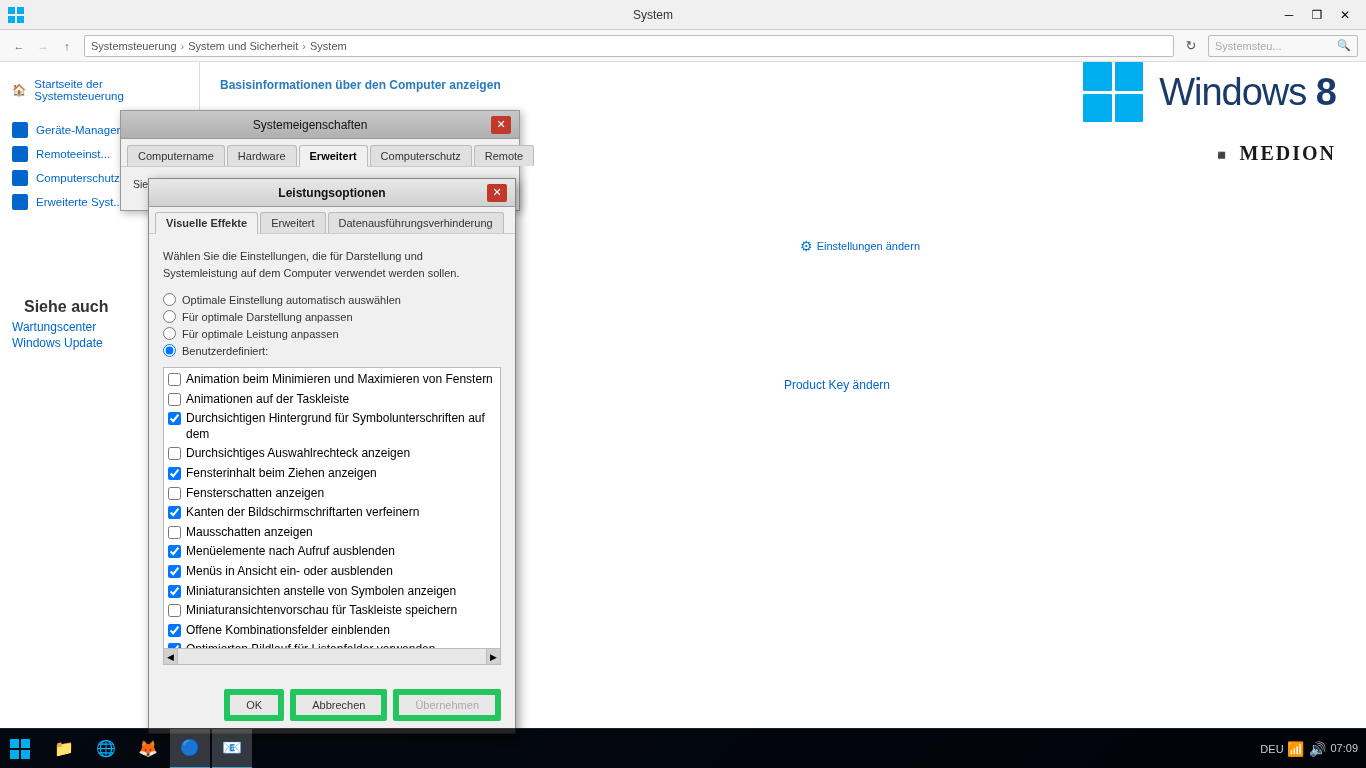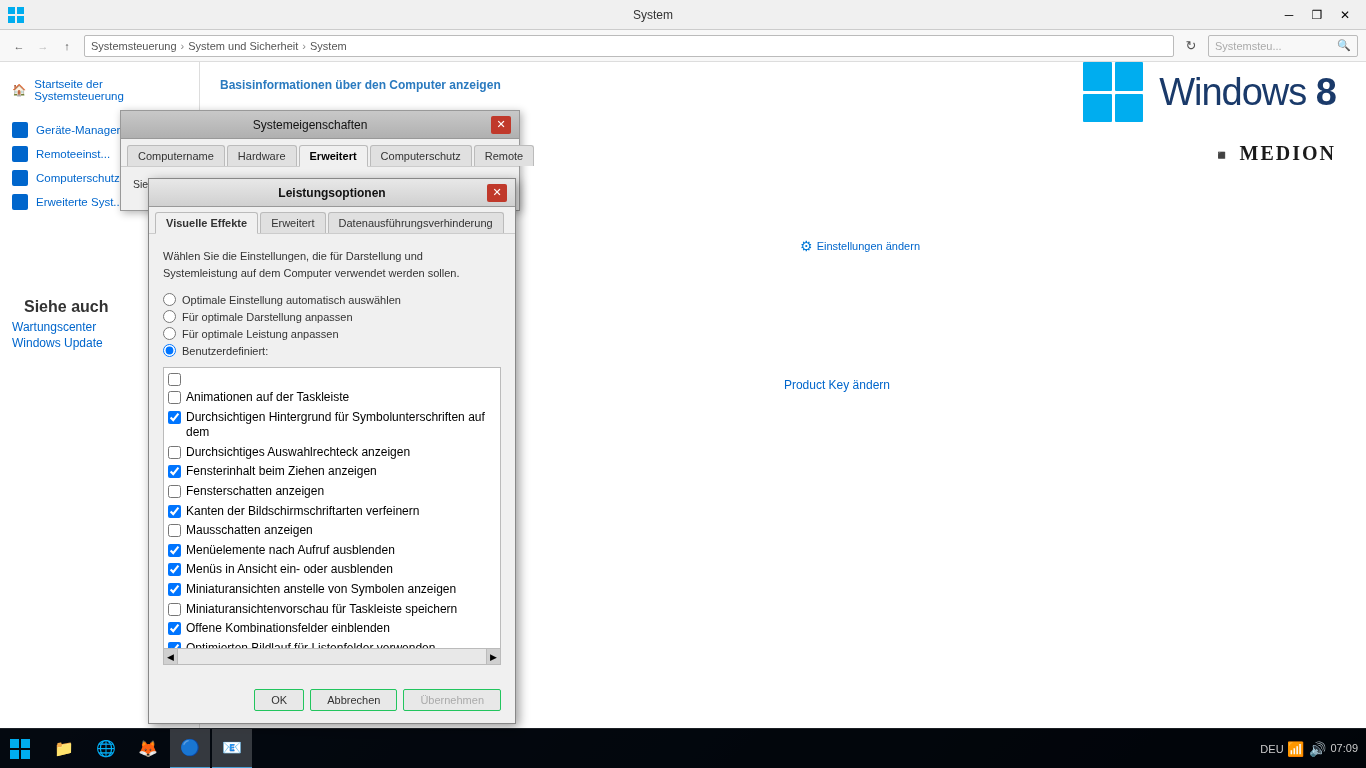--- a/index.html
+++ b/index.html
@@ -180,21 +180,21 @@
     }
     .dl-checkbox-item input[type="checkbox"] { margin-top: 1px; flex-shrink: 0; }
     .dl-checkbox-item label { cursor: pointer; }
 
     .dl-footer {
       display: flex; justify-content: flex-end; gap: 6px;
       padding: 10px 14px 12px;
     }
     .dl-btn {
       padding: 4px 16px; font-size: 11px; cursor: pointer;
-      border: 1px solid #22c55e; background: #e8e8e8; border-radius: 2px;
+      border: 6px solid #22c55e; background: #e8e8e8; border-radius: 2px;
       color: #333;
     }
     .dl-btn.disabled { color: #aaa; cursor: default; }
 
     
     .sys-info { max-width: 700px; }
     .sys-row { display: flex; gap: 12px; margin-bottom: 4px; font-size: 11.5px; }
     .sys-value { color: #222; }
     .sys-link { color: #0066cc; cursor: pointer; }
     .change-link { color: #0066cc; font-size: 11px; cursor: pointer; }
@@ -388,20 +388,21 @@
         <input type="radio" name="leist_radio" id="r4" checked="" style="">
         <label for="r4">Benutzerdefiniert:</label>
       </div>
     </div>
 
     <div style="display:flex;">
       <div style="flex:1; border:1px solid #bbb; background:#fff; height:282px; overflow:hidden;">
         <div style="height:282px; overflow-y:auto; padding:2px;">
           <div class="dl-checkbox-item">
             <input type="checkbox" id="cb1" style="">
+            <label for="cb1">Animation beim Minimieren und Maximieren von Fenstern</label>
           </div>
           <div class="dl-checkbox-item">
             <input type="checkbox" id="cb2" style="">
             <label for="cb2">Animationen auf der Taskleiste</label>
           </div>
           <div class="dl-checkbox-item">
             <input type="checkbox" id="cb3" checked="" style="">
             <label for="cb3">Durchsichtigen Hintergrund für Symbolunterschriften auf dem</label>
           </div>
           <div class="dl-checkbox-item">

